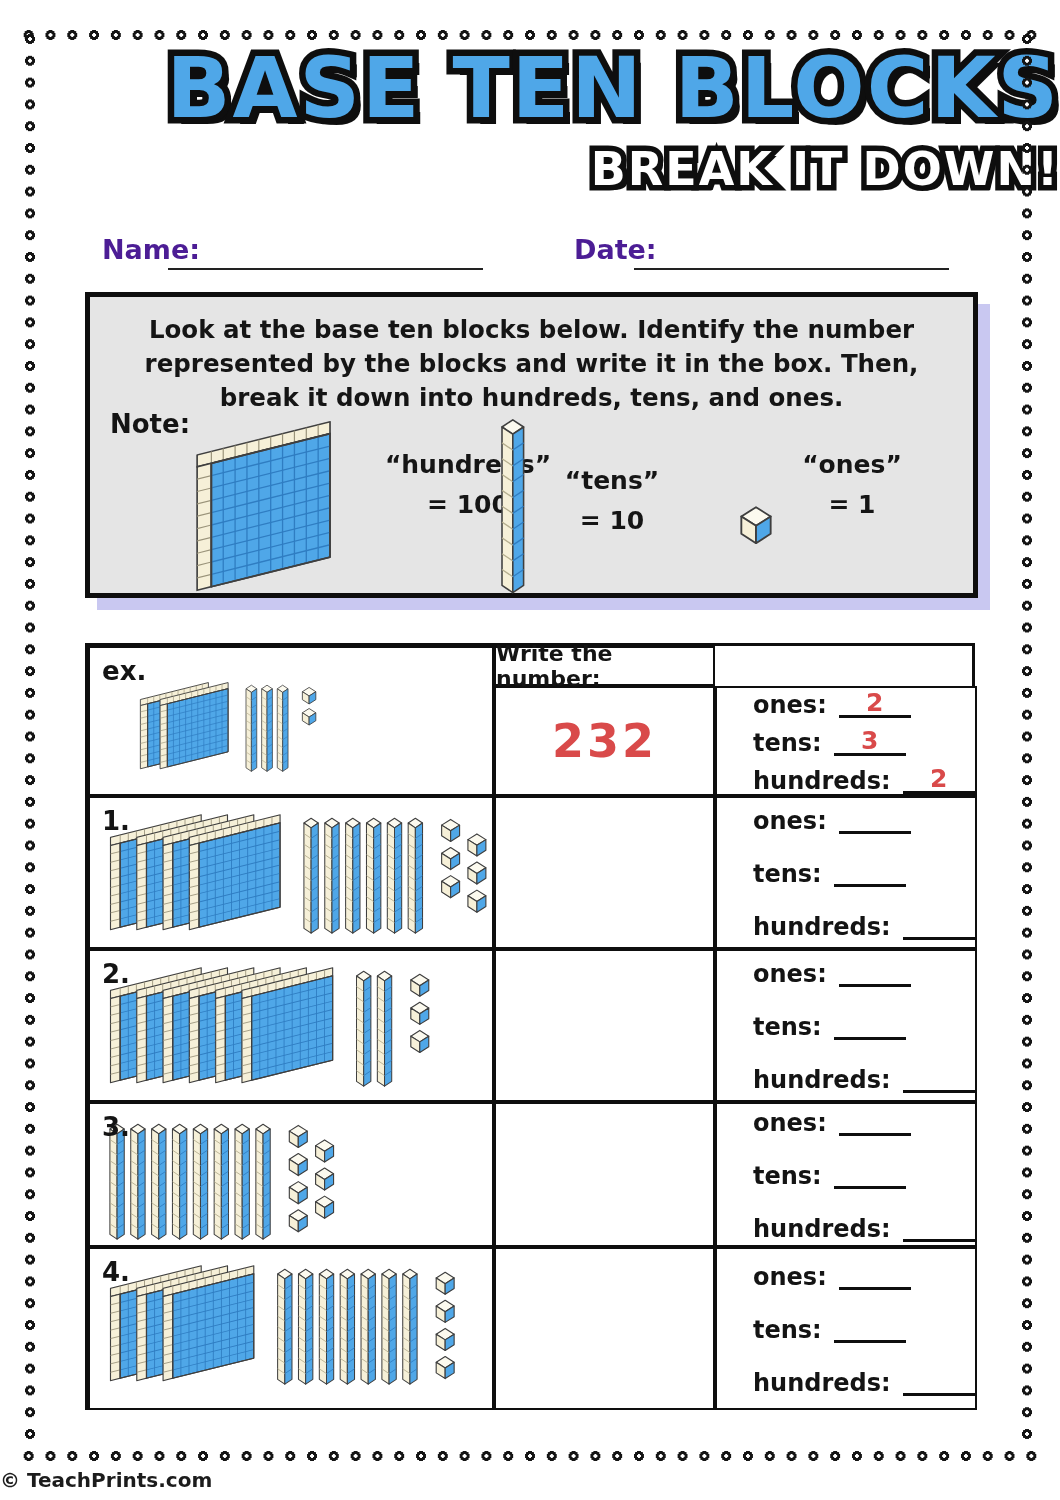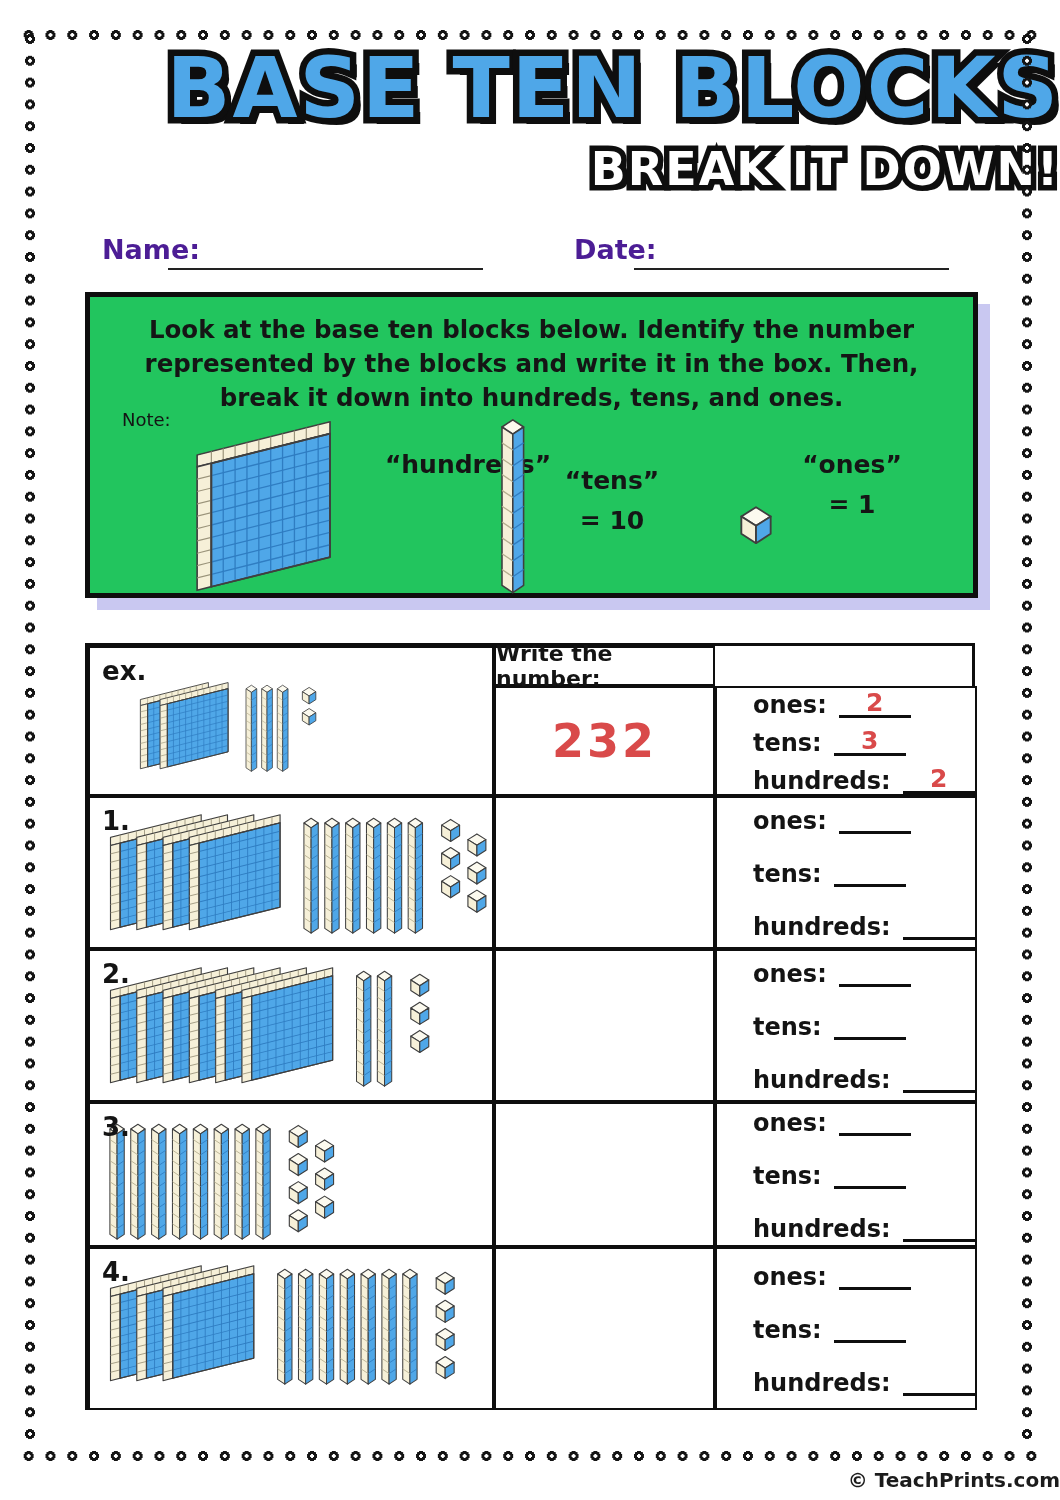--- a/index.html
+++ b/index.html
@@ -27,45 +27,45 @@
   .outlined .fill{position:relative;}
   .title-wrap{position:absolute;left:0;top:46px;width:100%;font-size:84px;}
   .title-wrap .fill{color:#4FA7E8;}
   .subtitle-wrap{position:absolute;left:0;top:146px;width:100%;font-size:46px;}
   .subtitle-wrap .stroke{-webkit-text-stroke:11px #0e0e0e;text-shadow:5px 5px 0 #0e0e0e;}
   .subtitle-wrap .fill{color:#ffffff;}
   
   .field-label{position:absolute;font-size:27px;font-weight:bold;color:#4c1d95;margin-left:14px;}
   .write-line{position:absolute;border-bottom:2.5px solid #222;height:30px;}
   
-  .inst-box{position:absolute;left:85px;top:292px;width:893px;height:306px;background:#22c55e;
+  .inst-box{position:absolute;left:85px;top:292px;width:893px;height:306px;background:#e5e5e5;
     border:5px solid #0e0e0e;box-shadow:12px 12px 0 #C9C8F1;box-sizing:border-box;}
   .inst-text{margin:16px auto 0;width:846px;text-align:center;font-size:24.5px;font-weight:bold;line-height:1.38;color:#151515;}
-  .note-label{position:absolute;left:32px;top:112px;font-size:18px;font-weight:normal;}
+  .note-label{position:absolute;left:20px;top:112px;font-size:26px;font-weight:bold;}
   .note-img{position:absolute;}
   .legend-label{position:absolute;text-align:center;font-size:25px;font-weight:bold;color:#151515;line-height:1.6;}
   
   .ws-table{position:absolute;left:85px;top:643px;width:890px;height:767px;box-sizing:border-box;
     border:3px solid #0e0e0e;display:grid;grid-template-columns:406px 221px 1fr;
     grid-template-rows:40px 110px 153px 153px 145px auto;}
   .cell{border:2px solid #0e0e0e;position:relative;background:#fff;box-sizing:border-box;}
   .cell-header{display:flex;align-items:center;justify-content:center;font-size:22px;font-weight:bold;}
   .row-label{position:absolute;top:8px;left:12px;font-size:26px;font-weight:bold;z-index:2;}
   .blocks-svg{display:block;margin:8px 0 0 12px;height:136px;}
   .blocks-svg.ex{margin:28px 0 0 44px;height:102px;}
   .cell-number{display:flex;align-items:center;justify-content:center;}
   .big-number{font-size:46px;font-weight:bold;letter-spacing:3px;color:#D94A4A;}
   .cell-bd{display:flex;flex-direction:column;justify-content:center;padding-left:36px;}
   .bd-line{display:flex;align-items:flex-end;margin:12px 0;}
   .cell-bd.compact .bd-line{margin:4px 0;}
   .bd-label{font-size:24px;font-weight:bold;line-height:1.1;}
   .bd-underline{display:inline-block;width:72px;border-bottom:3.5px solid #0e0e0e;margin-left:12px;min-height:26px;}
   .bd-ans{display:block;text-align:center;color:#D94A4A;font-size:25px;font-weight:bold;line-height:1;padding-top:2px;}
   
-  .footer{position:absolute;left:0;top:1468px;width:100%;text-align:right;font-size:20px;font-weight:bold;color:#1c1c1c;}
+  .footer{position:absolute;left:0;top:1468px;width:100%;text-align:left;font-size:20px;font-weight:bold;color:#1c1c1c;}
   .svg-defs{position:absolute;width:0;height:0;overflow:hidden;}
 </style>
 </head>
 <body>
 
 <svg class="svg-defs" aria-hidden="true">
   <defs>
     <symbol id="sym-flat" viewBox="0 0 150 150">
       <g transform="translate(6,32) skewY(-14)" stroke="#3f3f3f" stroke-width="1.4" stroke-linejoin="round">
         <rect x="0" y="0" width="112" height="10" fill="#F6F0D8"></rect>
@@ -117,20 +117,21 @@
 <span class="write-line" style="left:634px;top:238px;width:315px;"></span>
 
 <div class="inst-box">
   <div class="inst-text">Look at the base ten blocks below. Identify the number represented by the blocks and write it in the box. Then, break it down into hundreds, tens, and ones.</div>
   <span class="note-label">Note:</span>
   <svg class="note-img" style="left:100px;top:120px;" width="178" height="178" viewBox="0 0 150 150">
       <use href="#sym-flat"></use>
     </svg>
   <div class="legend-label" style="left:288px;top:148px;width:180px;">
     <div>“hundreds”</div>
+    <div>= 100</div>
   </div>
   <svg class="note-img" style="left:406px;top:118px;" width="36" height="180" viewBox="0 0 30 150">
       <use href="#sym-rod"></use>
     </svg>
   <div class="legend-label" style="left:462px;top:164px;width:120px;">
     <div>“tens”</div>
     <div>= 10</div>
   </div>
   <svg class="note-img" style="left:646px;top:206px;" width="40" height="43" viewBox="0 0 30 32">
       <use href="#sym-cube"></use>

